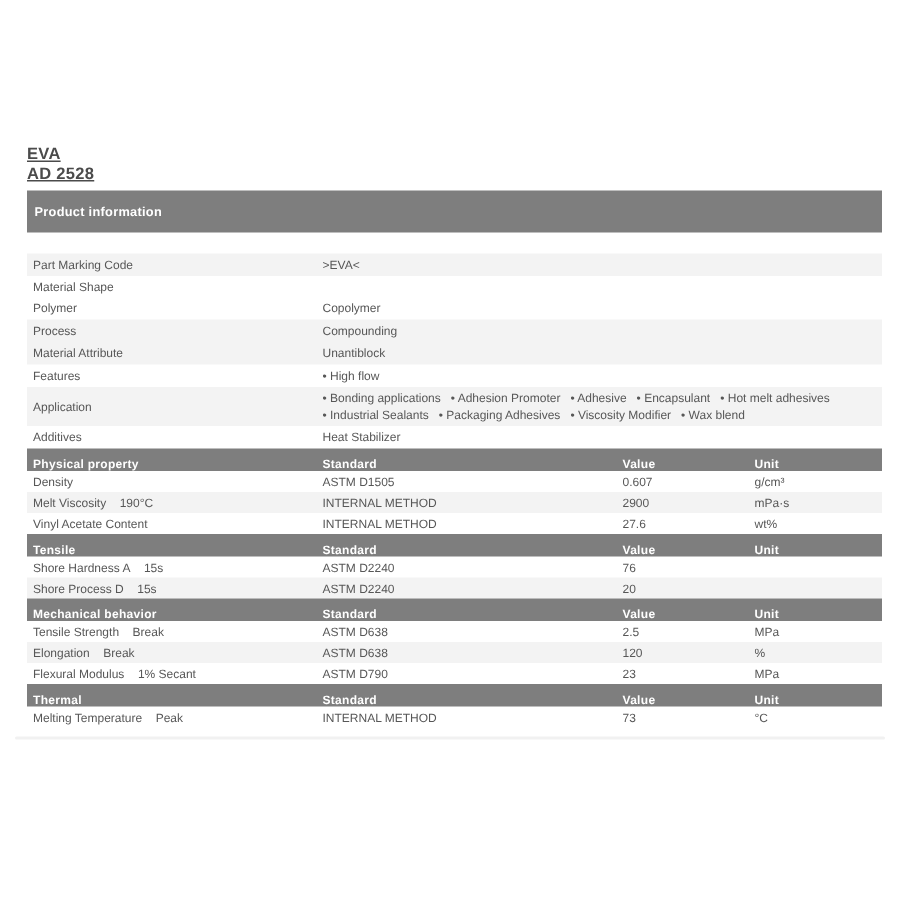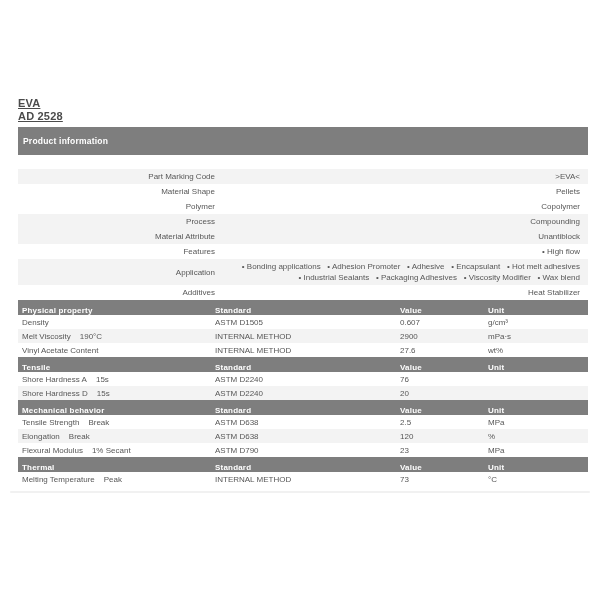--- a/index.html
+++ b/index.html
@@ -8,25 +8,25 @@
     font-family:"Liberation Sans", sans-serif;
     -webkit-font-smoothing:antialiased;
   }
   .sheet{position:absolute;left:18px;top:97px;width:570px;}
   .title-line{font-size:11px;font-weight:700;color:#4b4b4b;line-height:13px;letter-spacing:0.2px;text-decoration:underline;}
   .banner{
     margin-top:4px;height:28px;background:#7e7e7e;color:#ffffff;
     font-size:8.5px;font-weight:700;display:flex;align-items:center;
     padding-left:5px;box-sizing:border-box;letter-spacing:0.2px;
   }
-  .info-table{margin-top:14px;text-align:right;}
+  .info-table{margin-top:14px;}
   .row{display:flex;min-height:14px;align-items:center;font-size:8px;color:#575757;}
   .row.striped{background:#f3f3f3;}
   .c1{width:197px;padding-left:4px;box-sizing:border-box;flex-shrink:0;}
-  .c2{width:185px;flex-shrink:0;}
+  .c2{width:200px;flex-shrink:0;}
   .c3{width:88px;flex-shrink:0;}
   .c4{flex:1;}
   .info-value{flex:1;white-space:pre-wrap;line-height:11px;padding:2px 8px 2px 0;}
   .section-bar{
     height:15px;background:#7e7e7e;color:#ffffff;font-weight:700;font-size:8px;
     display:flex;align-items:flex-end;letter-spacing:0.2px;
   }
   .cond{margin-left:9px;}
   .divider{position:absolute;left:10px;top:491px;width:580px;height:2px;background:#f1f1f1;border-radius:2px;}
 </style>
@@ -41,21 +41,20 @@
     <span>Product information</span>
   </div>
 
   <div class="info-table">
       <div class="row striped">
         <div class="c1">Part Marking Code</div>
         <div class="info-value">&gt;EVA&lt;</div>
       </div>
       <div class="row">
         <div class="c1">Material Shape</div>
-        <div class="info-value">Pellets</div>
       </div>
       <div class="row">
         <div class="c1">Polymer</div>
         <div class="info-value">Copolymer</div>
       </div>
       <div class="row striped">
         <div class="c1">Process</div>
         <div class="info-value">Compounding</div>
       </div>
       <div class="row striped">
@@ -108,21 +107,21 @@
         <div class="c3">Value</div>
         <div class="c4">Unit</div>
       </div>
       <div class="row">
         <div class="c1"><span>Shore Hardness A</span><span class="cond">15s</span></div>
         <div class="c2">ASTM D2240</div>
         <div class="c3">76</div>
         <div class="c4"></div>
       </div>
       <div class="row striped">
-        <div class="c1"><span>Shore Hardness D</span><span class="cond">15s</span></div>
+        <div class="c1"><span>Shore Process D</span><span class="cond">15s</span></div>
         <div class="c2">ASTM D2240</div>
         <div class="c3">20</div>
         <div class="c4"></div>
       </div>
       <div class="section-bar">
         <div class="c1">Mechanical behavior</div>
         <div class="c2">Standard</div>
         <div class="c3">Value</div>
         <div class="c4">Unit</div>
       </div>

